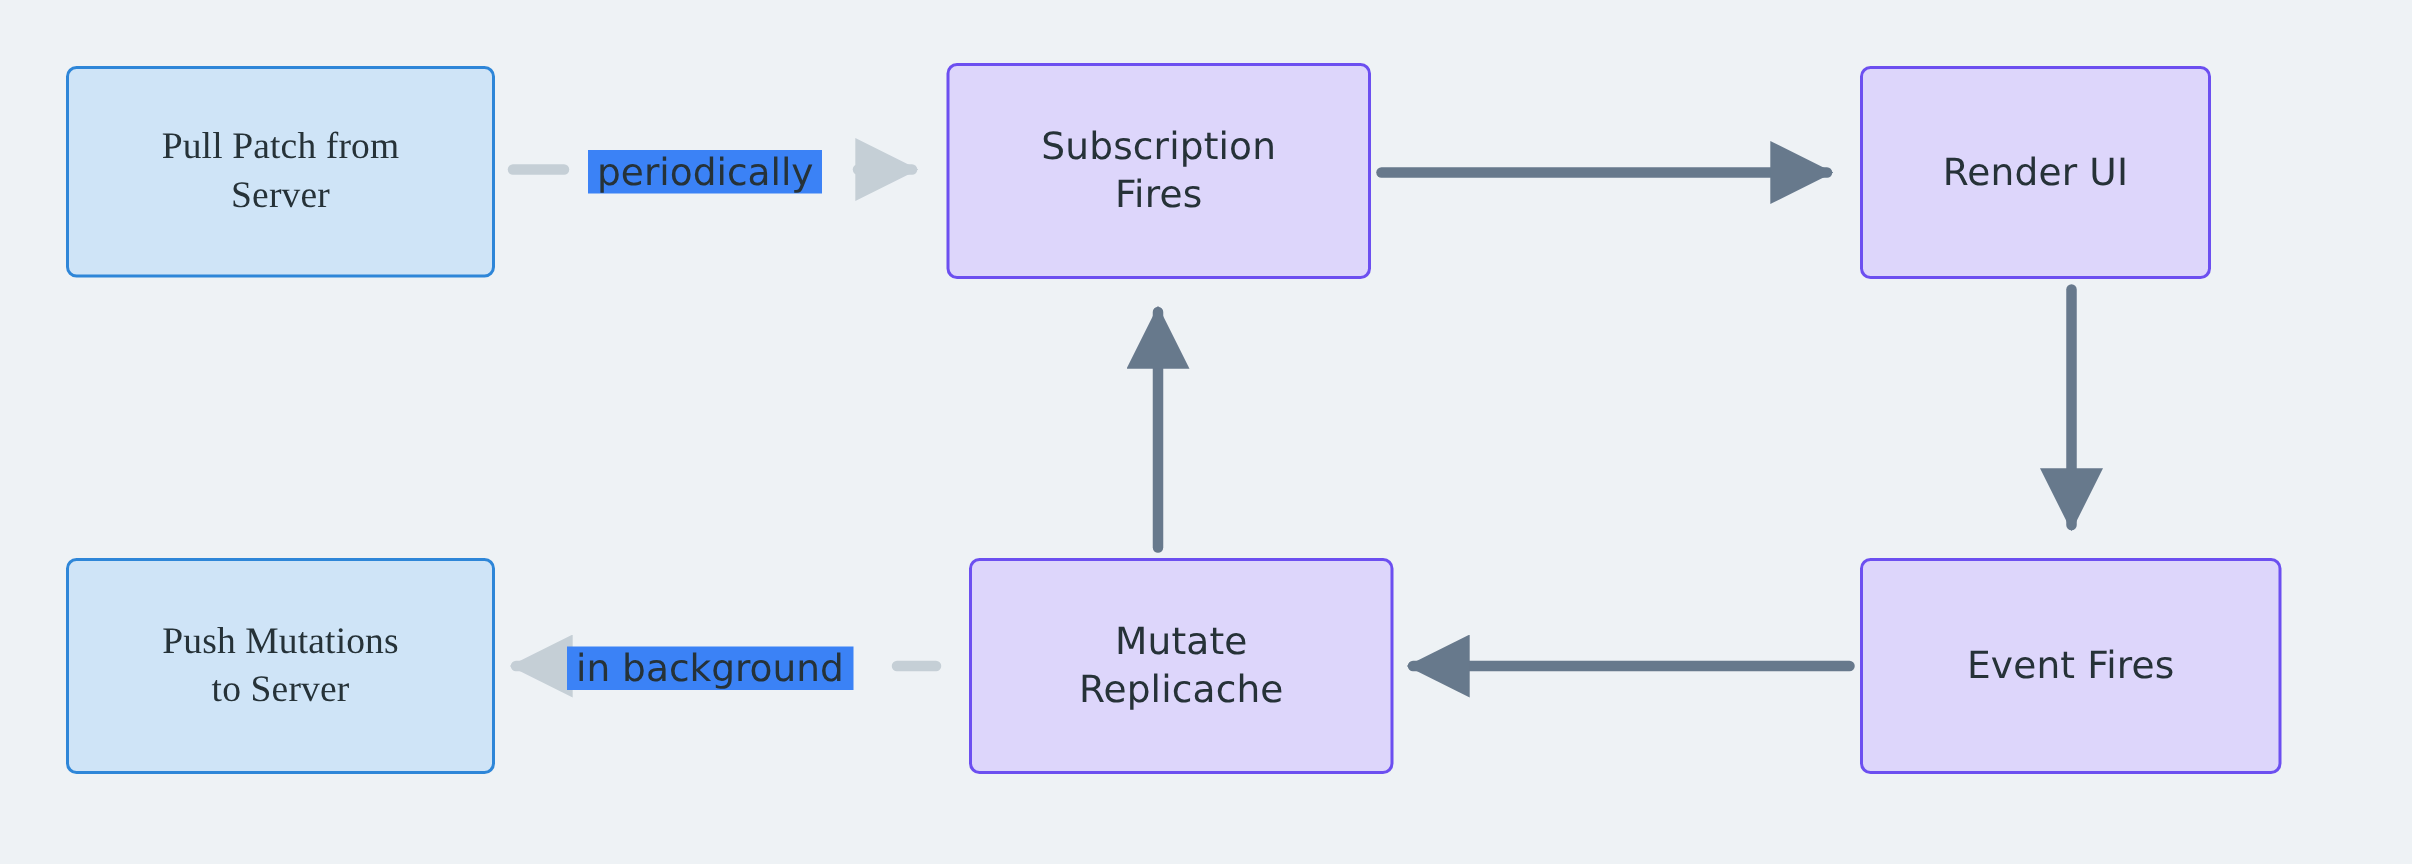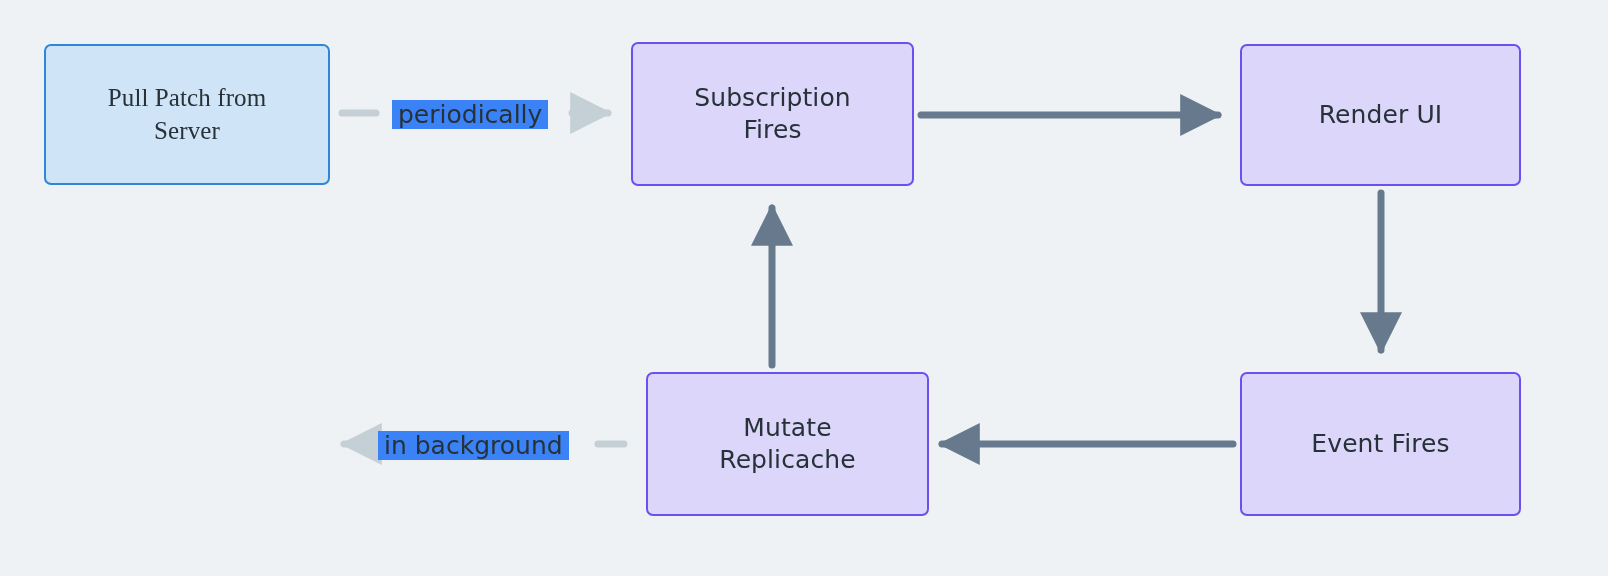--- a/index.html
+++ b/index.html
@@ -98,24 +98,28 @@
   <div class="node blue" style="left:44px; top:44px; width:286px; height:141px;">
     <span class="node-label">Pull Patch from
 Server</span>
   </div>
 
   <div class="node purple" style="left:631px; top:42px; width:283px; height:144px;">
     <span class="node-label">Subscription
 Fires</span>
   </div>
 
-  <div class="node purple" style="left:1240px; top:44px; width:281px; height:142px;text-align:right;">
+  <div class="node purple" style="left:1240px; top:44px; width:234px; height:142px;text-align:right;">
     <span class="node-label">Render UI</span>
   </div>
 
+  <div class="node blue" style="left:44px; top:372px; width:286px; height:144px;">
+    <span class="node-label">Push Mutations
+to Server</span>
+  </div>
 
   <div class="node purple" style="left:631px; top:372px; width:283px; height:144px;margin-left:15px;">
     <span class="node-label">Mutate
 Replicache</span>
   </div>
 
   <div class="node purple" style="left:1240px; top:372px; width:281px; height:144px;">
     <span class="node-label">Event Fires</span>
   </div>
 

